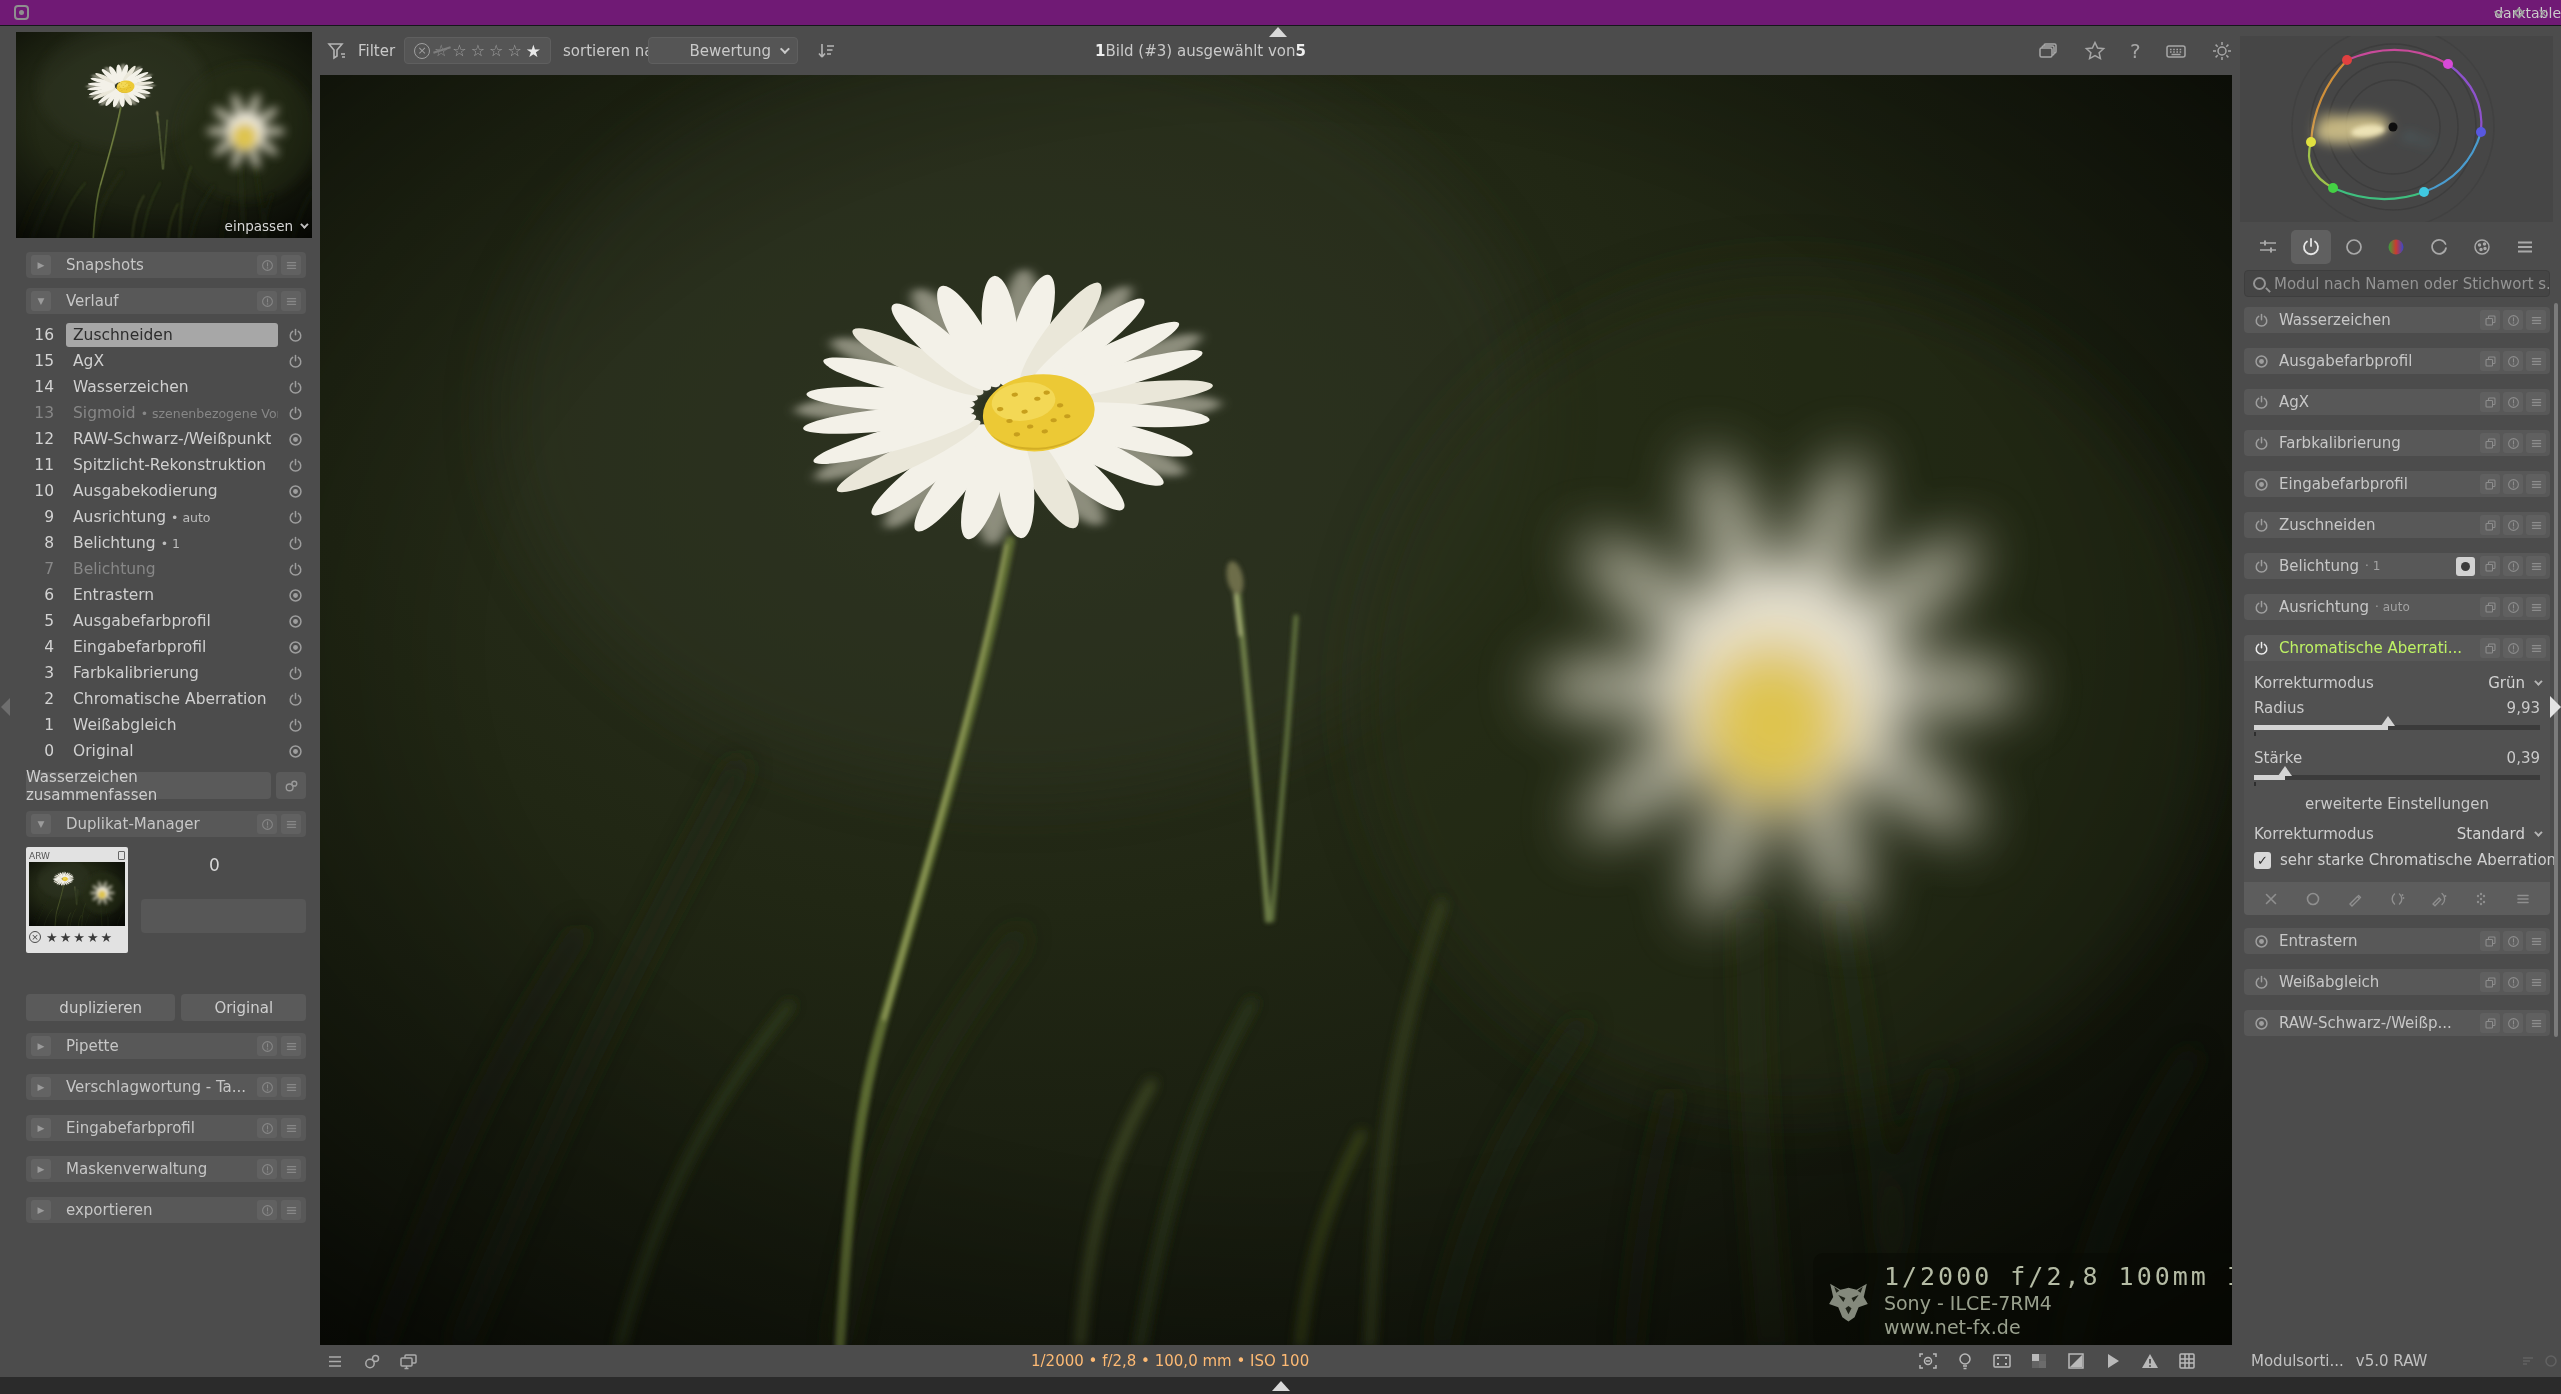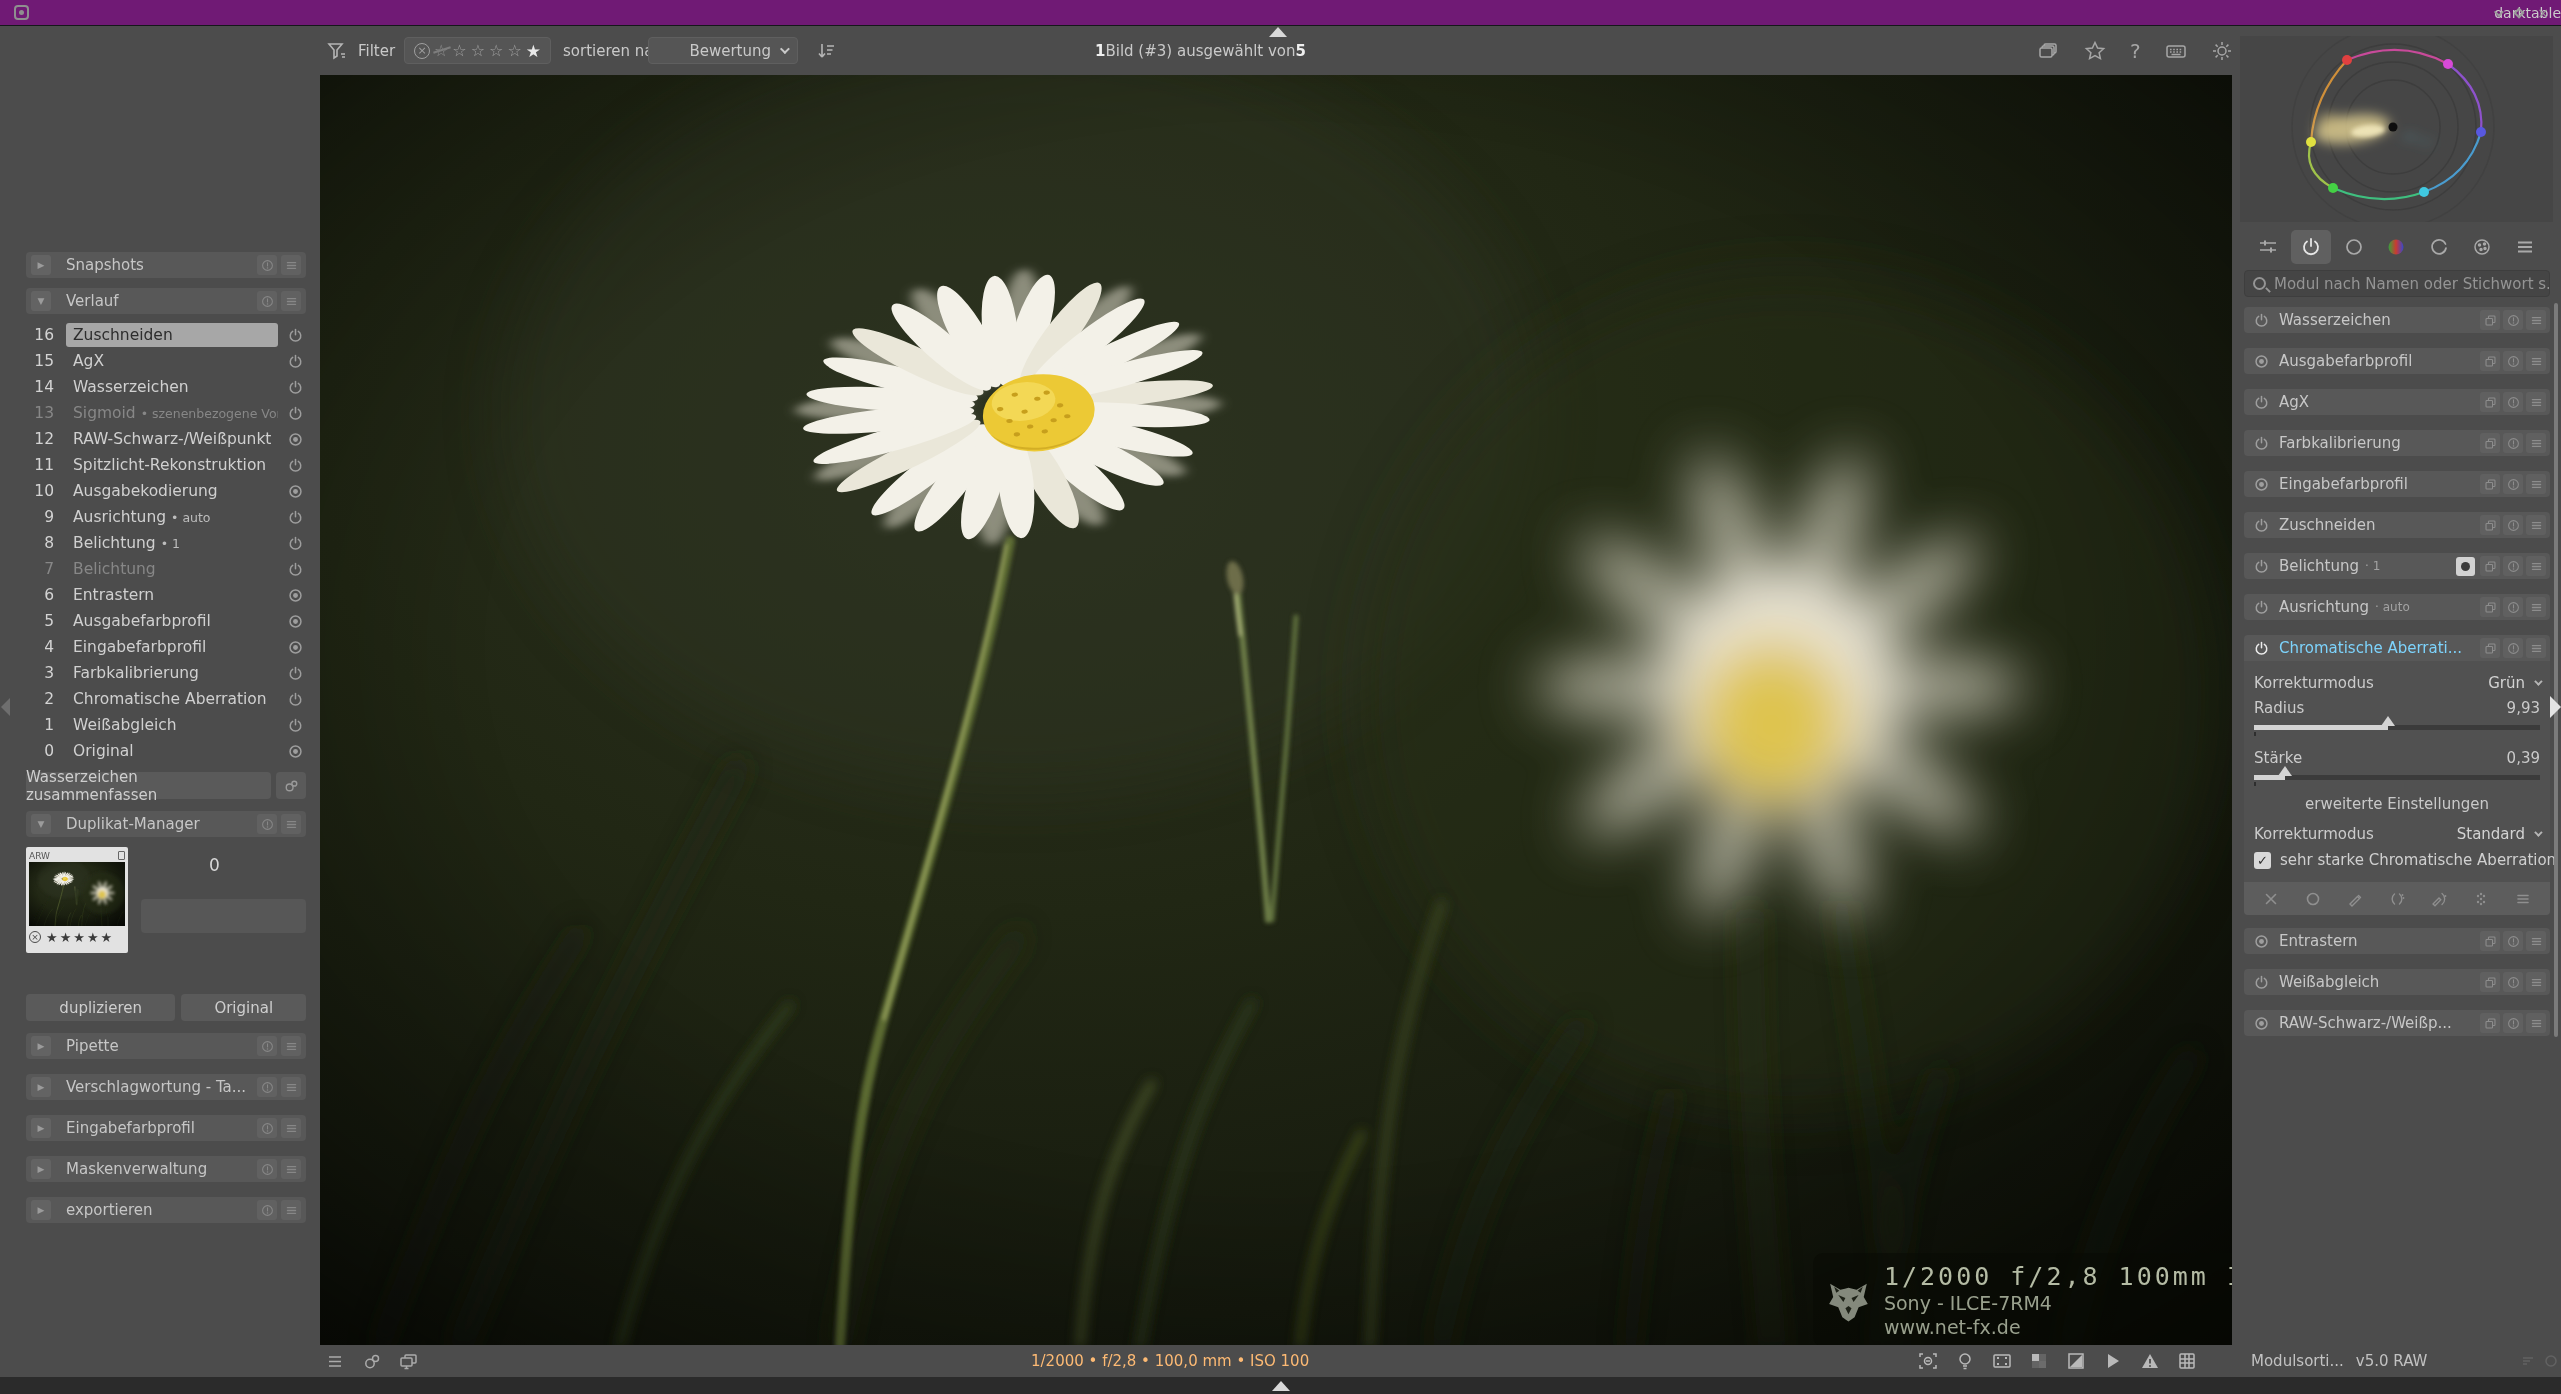--- a/index.html
+++ b/index.html
@@ -98,21 +98,21 @@
   .gtab svg{width:20px;height:20px;display:block}
   .search{position:absolute;left:12px;top:243px;width:306px;height:27px;background:#454545;border:1px solid #3e3e3e;border-radius:4px;display:flex;align-items:center;gap:8px;padding:0 8px;color:#949494;font-size:15px;white-space:nowrap;overflow:hidden}
   .mag{width:13px;height:13px;border:2px solid #949494;border-radius:50%;position:relative;flex:none}
   .mag::after{content:"";position:absolute;left:10px;top:10px;width:6px;height:2px;background:#949494;transform:rotate(45deg)}
   .mods{position:absolute;left:12px;top:280px;width:306px}
   .mod-row{position:relative;height:26px;background:#585858;border-radius:4px;margin-bottom:15px;display:flex;align-items:center;padding:0 6px}
   .mod-row .mod-ic{width:22px;color:#9e9e9e;display:flex;justify-content:center;flex:none}
   .mod-row .mod-ic svg{width:15px;height:15px}
   .mod-row.active .mod-ic{color:#ececec}
   .mod-label{margin-left:7px;font-size:15px;color:#c7c7c7;white-space:nowrap;overflow:hidden;max-width:185px}
-  .mod-row.active .mod-label{color:#7dd3fc}
+  .mod-row.active .mod-label{color:#bef264}
   .mod-suffix{font-size:12px;color:#a2a2a2;margin-left:6px;white-space:nowrap}
   .mod-right{position:absolute;right:4px;display:flex;gap:3px;align-items:center}
   .mic{width:20px;height:20px;border-radius:3px;background:#606060;color:#8d8d8d;display:flex;align-items:center;justify-content:center}
   .mic svg{width:13px;height:13px;display:block}
   .mask-ind{width:19px;height:19px;border-radius:3px;background:#d2d2d2;display:flex;align-items:center;justify-content:center;margin-right:2px}
   .mask-ind::after{content:"";width:9px;height:9px;border-radius:50%;background:#3c3c3c}
   .mod-row.active{margin-bottom:0;border-radius:4px 4px 0 0}
   .ca-body{background:#515151;border-radius:0 0 4px 4px;padding:9px 10px 0 10px;margin-bottom:13px}
   .ca-row{display:flex;justify-content:space-between;align-items:center;height:25px;font-size:15px;color:#cbcbcb}
   .ca-val{display:flex;align-items:center;gap:9px;color:#d3d3d3}
@@ -377,20 +377,29 @@
         </g>
       </svg>
       <div class="wm-text">
         <span class="wm-l1">1/2000 f/2,8 100mm IS</span>
         <span class="wm-l2">Sony - ILCE-7RM4</span>
         <span class="wm-l3">www.net-fx.de</span>
       </div>
     </div>
   </div>
 
+  <div class="navthumb">
+    <svg viewBox="0 0 1912 1270" preserveAspectRatio="xMidYMid slice">
+        <use href="#photoArt"></use>
+      </svg>
+    <div class="nav-zoom">
+      <span>einpassen</span>
+      <span class="chev"></span>
+    </div>
+  </div>
 
   <div class="leftcol">
     <div class="panelrow">
       <span class="expander">▶</span>
       <span class="lbl">Snapshots</span>
       <span class="hdr-icons">
           <span class="hic">
             <svg viewBox="0 0 16 16" fill="none" stroke="currentColor" stroke-width="1.3" stroke-linecap="round">
               <circle cx="8" cy="8" r="6"></circle>
               <path d="M8 4.5 v4"></path>

